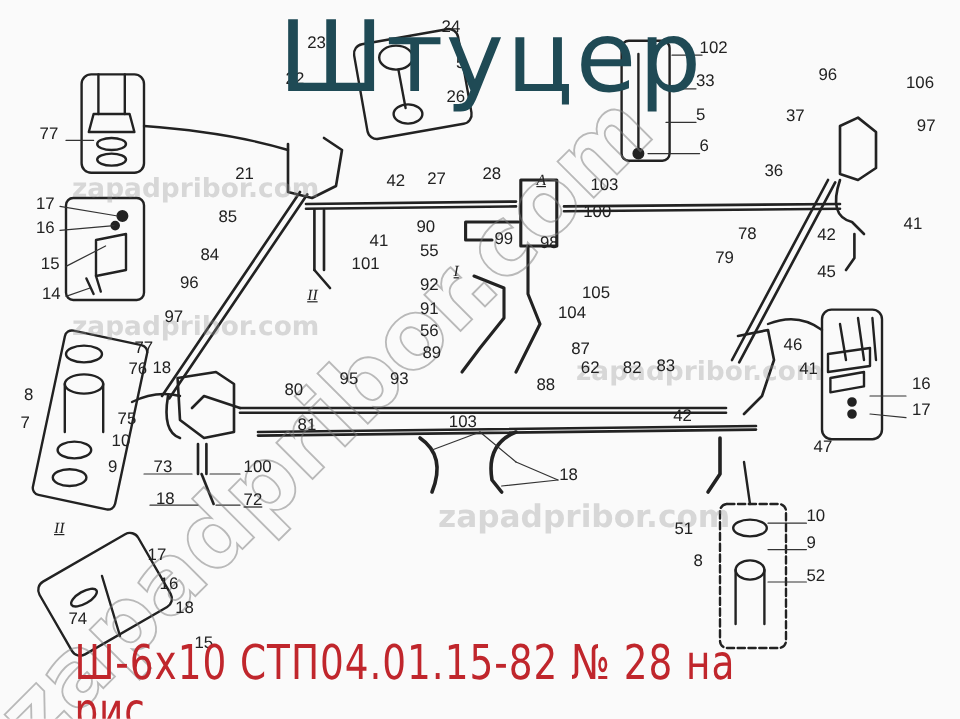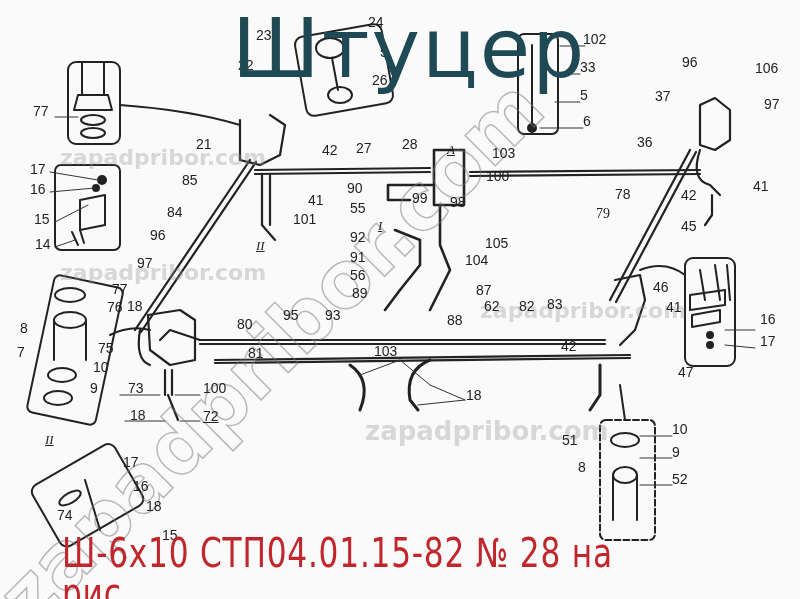--- a/index.html
+++ b/index.html
@@ -218,21 +218,21 @@
     <div class="lbl" style="left: 580px; top: 88px;">5</div>
     <div class="lbl" style="left: 583px; top: 114px;">6</div>
     <div class="lbl" style="left: 682px; top: 55px;">96</div>
     <div class="lbl" style="left: 755px; top: 61px;">106</div>
     <div class="lbl" style="left: 655px; top: 89px;">37</div>
     <div class="lbl" style="left: 764px; top: 97px;">97</div>
     <div class="lbl" style="left: 637px; top: 135px;">36</div>
     <div class="lbl" style="left: 753px; top: 179px;">41</div>
     <div class="lbl" style="left: 681px; top: 188px;">42</div>
     <div class="lbl" style="left: 615px; top: 187px;">78</div>
-    <div class="lbl" style="left: 596px; top: 207px; font-family: Liberation Serif, serif;">79</div>
+    <div class="lbl" style="left: 596px; top: 207px;">79</div>
     <div class="lbl" style="left: 681px; top: 219px;">45</div>
     <div class="lbl" style="left: 653px; top: 280px; text-align: right;">46</div>
     <div class="lbl" style="left: 666px; top: 300px;">41</div>
     <div class="lbl" style="left: 760px; top: 312px;">16</div>
     <div class="lbl" style="left: 760px; top: 334px;">17</div>
     <div class="lbl" style="left: 678px; top: 365px;">47</div>
     <div class="lbl" style="left: 672px; top: 422px;">10</div>
     <div class="lbl" style="left: 562px; top: 433px;">51</div>
     <div class="lbl" style="left: 672px; top: 445px;">9</div>
     <div class="lbl" style="left: 578px; top: 460px;">8</div>

